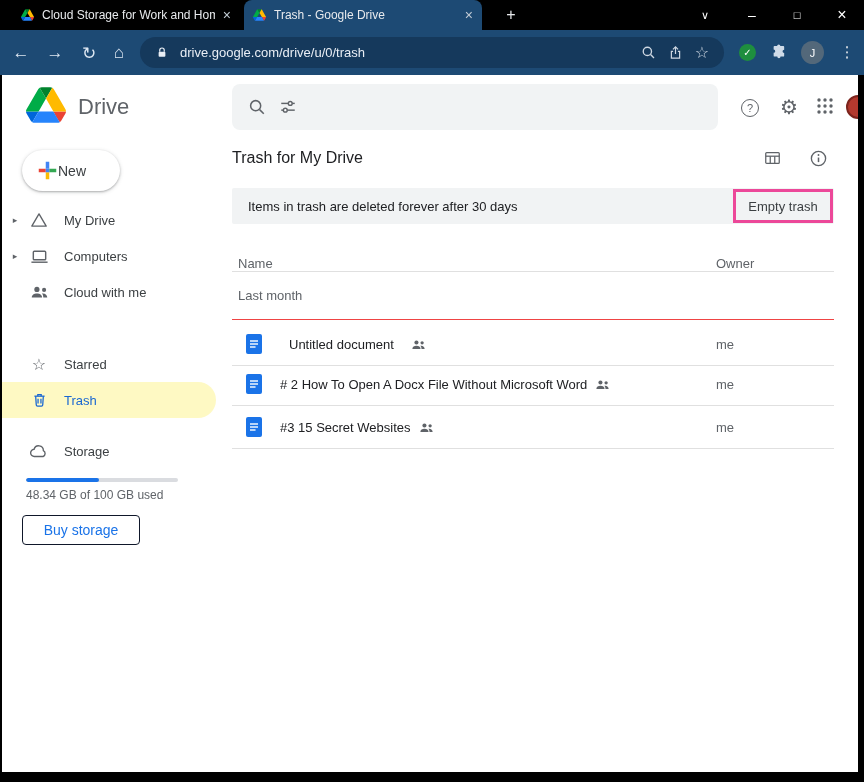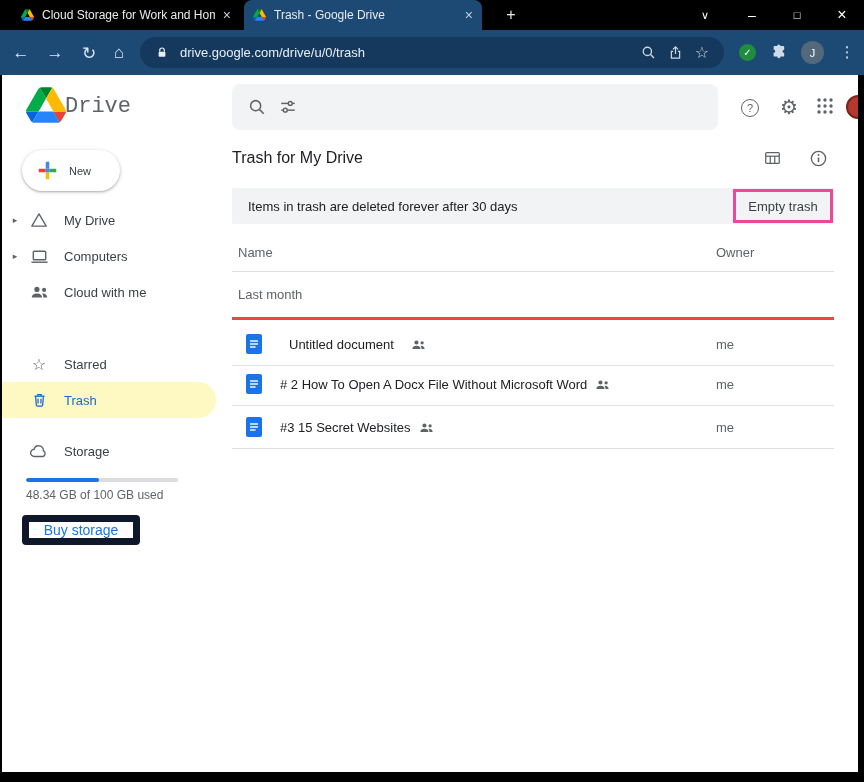--- a/index.html
+++ b/index.html
@@ -32,54 +32,54 @@
   .ext-check { position:absolute; left:739px; top:14px; width:17px; height:17px; border-radius:50%; background:#1e8e3e; color:#fff; font-size:10px; display:flex; align-items:center; justify-content:center; }
   .ext-puzzle { position:absolute; left:771px; top:13px; display:flex; }
   .profile { position:absolute; left:801px; top:11px; width:23px; height:23px; border-radius:50%; background:#53687a; color:#fff; font-size:11px; display:flex; align-items:center; justify-content:center; }
   .menu-dots { position:absolute; left:839px; top:8px; width:16px; height:28px; color:#e8eaed; font-size:15px; display:flex; align-items:center; justify-content:center; }
 
   
   .content { position:absolute; left:2px; top:75px; width:856px; height:697px; background:#fff; overflow:hidden; }
 
   
   .drive-logo { position:absolute; left:24px; top:12px; }
-  .drive-name { position:absolute; left:63px; top:19px; font-size:22px; color:#5f6368;font-family:Liberation Mono, monospace; }
+  .drive-name { position:absolute; left:76px; top:19px; font-size:22px; color:#5f6368; }
   .searchbar { position:absolute; left:230px; top:9px; width:486px; height:46px; background:#f1f3f4; border-radius:8px; display:flex; align-items:center; gap:13px; padding:0 16px; }
   .search-input { flex:1; min-width:0; border:none; outline:none; background:transparent; font-family:inherit; font-size:15px; color:#202124; }
   .search-input::placeholder { color:#5f6368; opacity:1; }
   .help-icon { position:absolute; left:739px; top:24px; width:18px; height:18px; border:1.5px solid #5f6368; border-radius:50%; color:#5f6368; font-size:11px; display:flex; align-items:center; justify-content:center; }
   .gear-icon { position:absolute; left:776px; top:21px; width:22px; height:22px; color:#5f6368; font-size:20px; display:flex; align-items:center; justify-content:center; }
   .apps-icon { position:absolute; left:814px; top:22px; display:flex; }
   .avatar-cut { position:absolute; left:844px; top:20px; width:24px; height:24px; border-radius:50%; background:#b3392e; border:2px solid #7c241d; }
 
   
-  .new-btn { position:absolute; left:20px; top:75px; width:98px; height:41px; background:#fff; border-radius:22px; box-shadow:0 1px 2px rgba(60,64,67,.3), 0 1px 4px rgba(60,64,67,.2); display:flex; align-items:center; gap:11px; padding:0 15px; font-size:11px; color:#3c4043; }
+  .new-btn { position:absolute; left:20px; top:75px; width:98px; height:41px; background:#fff; border-radius:22px; box-shadow:0 1px 2px rgba(60,64,67,.3), 0 1px 4px rgba(60,64,67,.2); display:flex; align-items:center; padding:0 15px; font-size:14px; color:#3c4043; }
   .side-item { position:absolute; left:0; width:214px; height:36px; display:flex; align-items:center; font-size:13px; color:#3c4043; }
   .si-0 { top:127px; } .si-1 { top:163px; } .si-2 { top:199px; } .si-3 { top:235px; } .si-4 { top:271px; } .si-5 { top:307px; }
   .si-storage { top:358px; }
   .chev { width:26px; display:flex; justify-content:center; color:#5f6368; font-size:9px; }
   .side-icon { width:22px; display:flex; align-items:center; justify-content:center; color:#5f6368; font-size:16px; }
   .side-label { margin-left:14px; }
   .side-item.selected { background:#fef9c3; border-radius:0 18px 18px 0; color:#1967d2; }
   .progress { position:absolute; left:24px; top:403px; width:152px; height:4px; background:#dadce0; border-radius:2px; overflow:hidden; }
   .progress-fill { width:48.34%; height:100%; background:#1a73e8; border-radius:2px; }
   .usage { position:absolute; left:24px; top:413px; font-size:12px; color:#5f6368; }
-  .buy-btn { position:absolute; left:20px; top:440px; width:118px; height:30px; background:#fff; border:7px solid #0f172a; border-radius:4px; color:#1a73e8; font-size:14px; font-family:inherit; display:flex; align-items:center; justify-content:center; cursor:pointer; }
+  .buy-btn { position:absolute; left:20px; top:440px; width:118px; height:30px; background:#fff; border:1px solid #0f172a; border-radius:4px; color:#1a73e8; font-size:14px; font-family:inherit; display:flex; align-items:center; justify-content:center; cursor:pointer; }
 
   
   .page-title { position:absolute; left:230px; top:74px; font-size:16px; color:#202124; }
   .view-grid { position:absolute; left:759px; top:72px; width:22px; height:22px; display:flex; align-items:center; justify-content:center; }
   .view-info { position:absolute; left:805px; top:72px; width:22px; height:22px; display:flex; align-items:center; justify-content:center; }
   .banner { position:absolute; left:230px; top:113px; width:602px; height:36px; background:#f1f3f4; border-radius:2px; display:flex; align-items:center; padding-left:16px; font-size:13px; color:#202124; }
   .annotation { position:absolute; top:1px; right:1px; border:3px solid #ec4899; }
   .empty-trash { width:94px; height:28px; background:transparent; border:none; font-family:inherit; font-size:13px; color:#3c4043; cursor:pointer; }
-  .col-header { position:absolute; left:230px; top:170px; width:602px; height:27px; border-bottom:1px solid #e0e0e0; display:flex; align-items:flex-start; font-size:13px; color:#5f6368; }
+  .col-header { position:absolute; left:230px; top:170px; width:602px; height:27px; border-bottom:1px solid #e0e0e0; display:flex; align-items:flex-end; font-size:13px; color:#5f6368; }
   .col-name { margin-left:6px; }
   .col-owner { position:absolute; left:484px; }
-  .section-row { position:absolute; left:230px; top:197px; width:602px; height:48px; border-bottom:3px solid #ef4444; display:flex; align-items:center; padding-left:6px; font-size:13px; color:#5f6368; }
+  .section-row { position:absolute; left:230px; top:197px; width:602px; height:48px; border-bottom:1px solid #ef4444; display:flex; align-items:center; padding-left:6px; font-size:13px; color:#5f6368; }
   .file-row { position:absolute; left:230px; width:602px; height:43px; border-bottom:1px solid #e0e0e0; display:flex; align-items:center; }
   .fr-0 { top:248px;gap:9px; } .fr-1 { top:288px; } .fr-2 { top:331px; }
   .doc-icon { margin-left:14px; display:flex; }
   .file-name { margin-left:18px; font-size:13px; color:#202124; white-space:nowrap; }
   .shared-icon { margin-left:8px; display:flex; }
   .owner { position:absolute; left:484px; font-size:13px; color:#5f6368; }
 </style>
 </head>
 <body>
 

